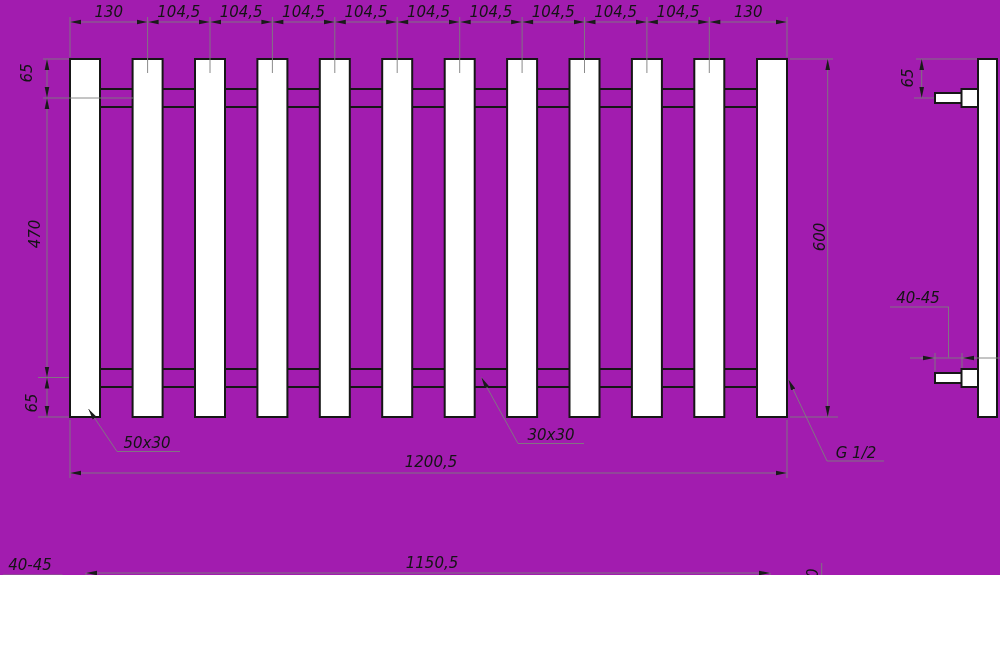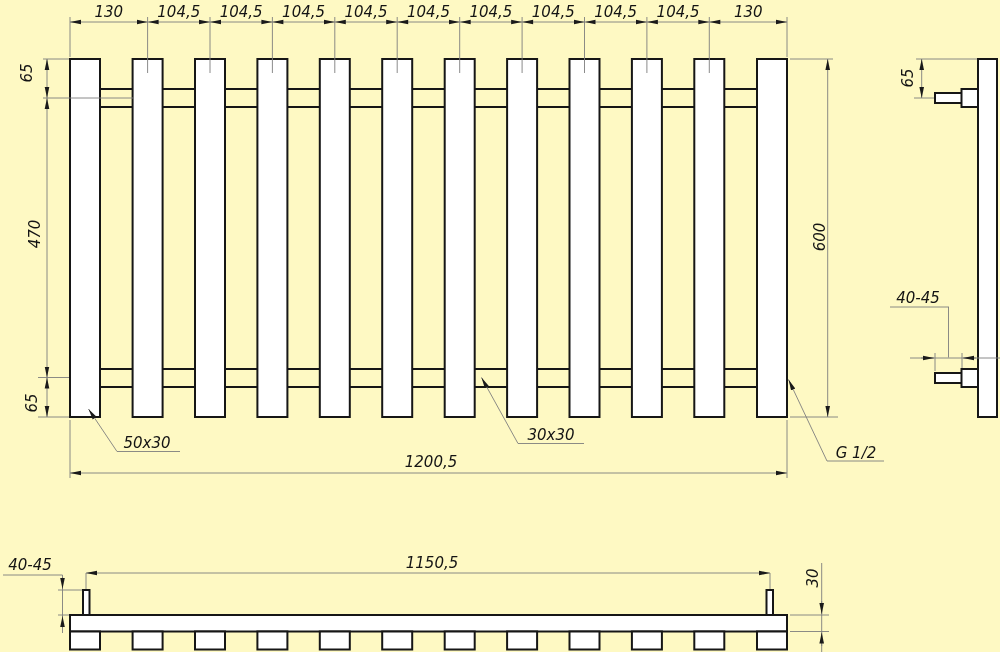--- a/index.html
+++ b/index.html
@@ -1,16 +1,16 @@
 <!DOCTYPE html>
 <html><head>
 <meta charset="utf-8">
 <style>
   html,body{margin:0;padding:0;background:#fff;}
-  .canvas{position:relative;width:1000px;height:652px;background:#fef9c3;overflow:hidden;}
+  .canvas{position:relative;width:1000px;height:575px;background:#a21caf;overflow:hidden;}
   svg{display:block;}
   .thick{stroke:#161616;stroke-width:2;fill:none;}
   .solid{fill:#ffffff;stroke:#161616;stroke-width:2;}
   .thin{stroke:#7e7e7e;stroke-width:0.9;fill:none;}
   text{fill:#141414;font-family:"DejaVu Sans",sans-serif;font-style:italic;font-size:15px;}
   text.dim{text-anchor:middle;}
 </style>
 </head>
 <body>
 

